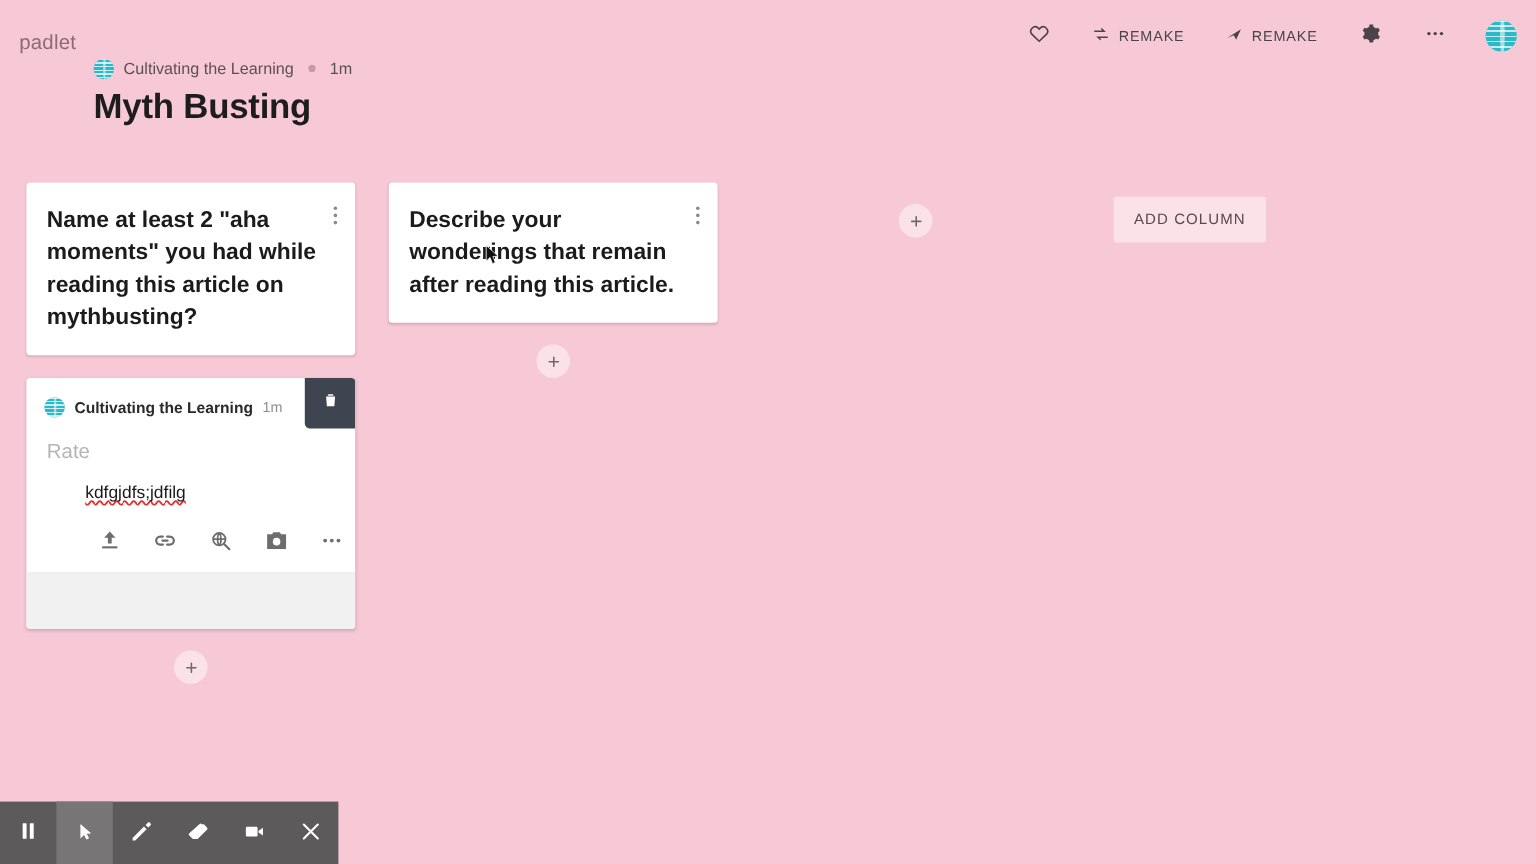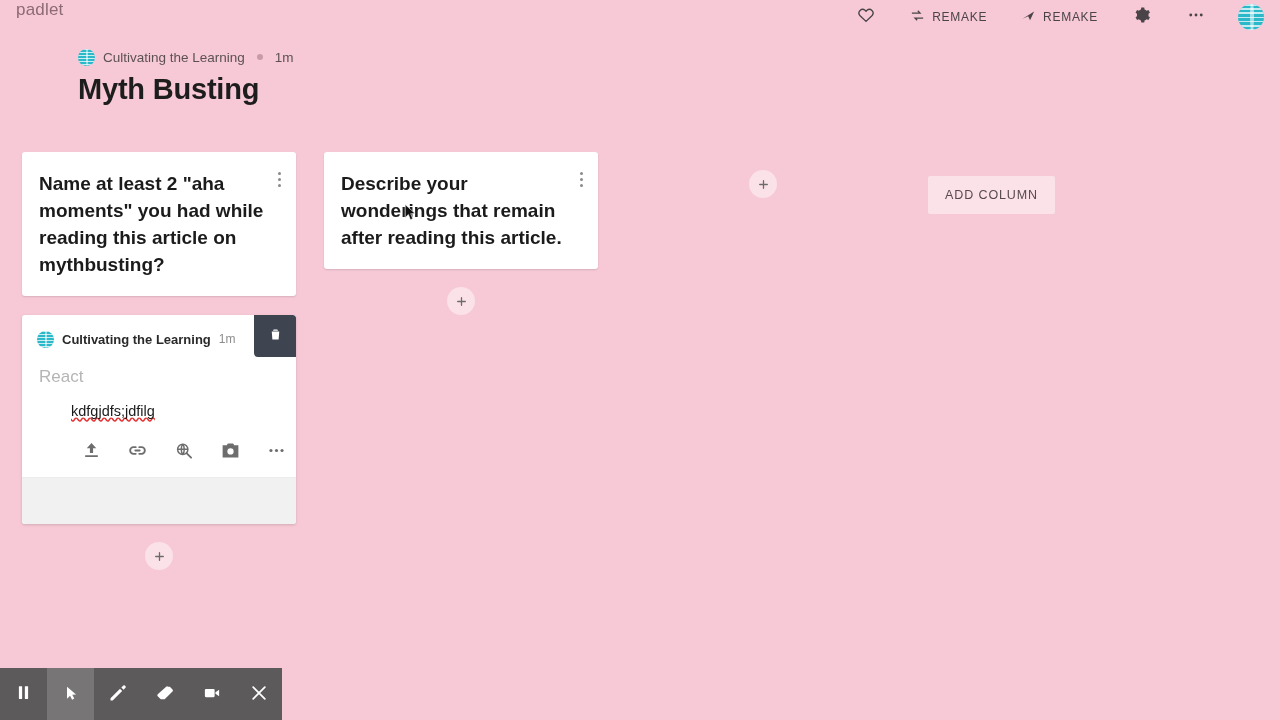--- a/index.html
+++ b/index.html
@@ -16,21 +16,21 @@
     position: relative;
     -webkit-font-smoothing: antialiased;
   }
 
   
   .topbar {
     position: absolute;
     top: 0; left: 0; right: 0;
     height: 46px;
     display: flex;
-    align-items: flex-start;
+    align-items: flex-end;
     padding: 0 16px;
   }
 
   .brand {
     font-size: 17px;
     color: #8c6b74;
     letter-spacing: 0.2px;
     font-family: "Liberation Sans", sans-serif;
   }
 
@@ -294,21 +294,21 @@
   .add-column {
     background: #fbe2e8;
     color: #57494d;
     font-size: 12.5px;
     letter-spacing: 0.9px;
     font-weight: 500;
     padding: 12px 17px;
     border: none;
     border-radius: 2px;
     cursor: pointer;
-    margin-top: 24px;
+    margin-top: 12px;
     font-family: "Liberation Sans", sans-serif;
   }
 
   
   .rec-toolbar {
     position: absolute;
     left: 0;
     bottom: 0;
     height: 52px;
     display: flex;
@@ -423,21 +423,21 @@
         <span class="compose-author">Cultivating the Learning</span>
         <span class="compose-time">1m</span>
       </div>
       <div class="trash-btn">
         <span>
           <svg width="15" height="17" viewBox="0 0 24 24" fill="#ffffff">
             <path d="M6 7h12l-1 13H7zM9 4h6l1 2H8z"></path>
           </svg>
         </span>
       </div>
-      <div class="compose-title">React</div>
+      <div class="compose-title">Rate</div>
       <div class="compose-body"><span class="spellerr">kdfgjdfs;jdfilg</span></div>
 
       <div class="compose-tools">
         <span class="tool">
           <svg width="19" height="19" viewBox="0 0 24 24" fill="#6d6d6d">
             <path d="M12 2.5 18 9h-4v6h-4V9H6z"></path>
               <rect x="4" y="18" width="16" height="2.2"></rect>
           </svg>
         </span>
         <span class="tool">

